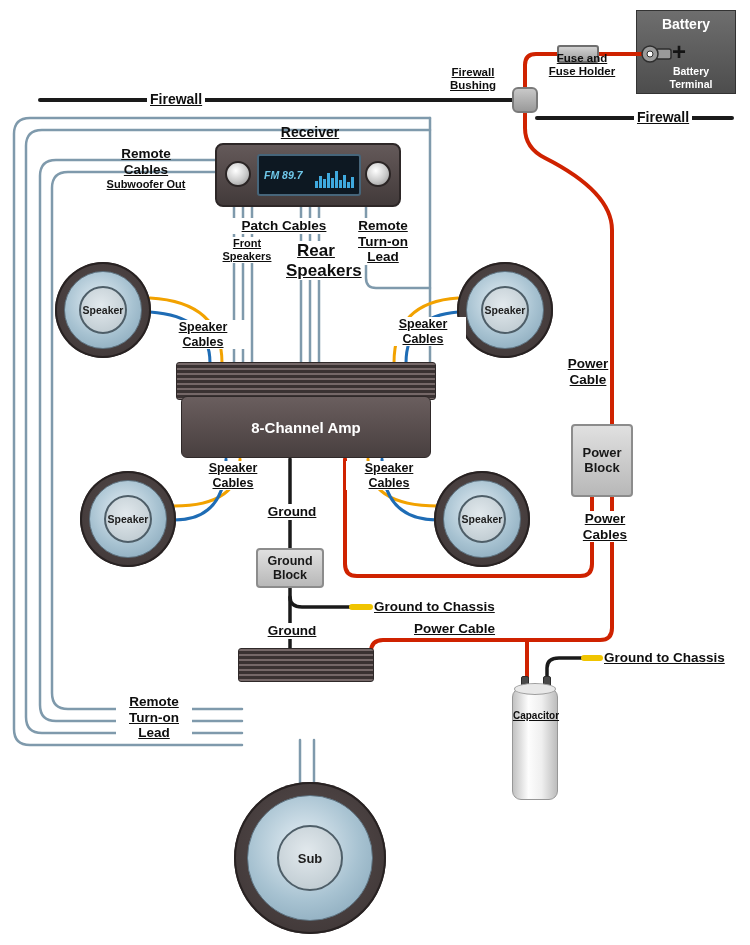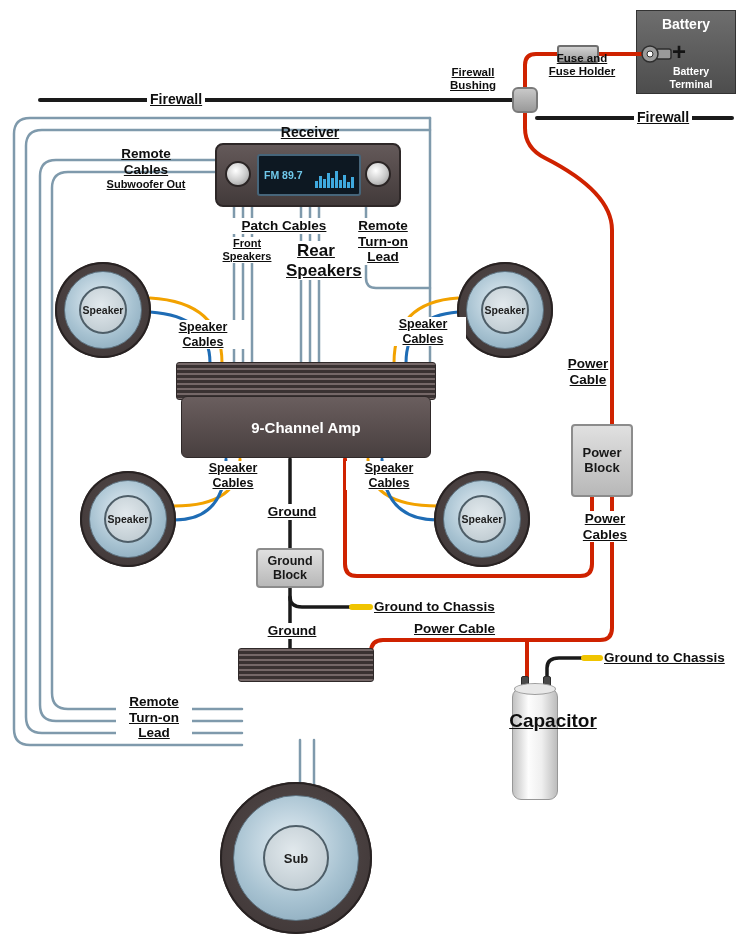--- a/index.html
+++ b/index.html
@@ -11,21 +11,21 @@
   .bg{background:#ffffff;padding:0 3px;}
 
   .battery{position:absolute;left:636px;top:10px;width:98px;height:82px;background:linear-gradient(#6e6e6e,#4d4d4d);border:1px solid #333;z-index:1;}
   .battery .name{position:absolute;top:5px;left:0;right:0;text-align:center;color:#fff;font-weight:700;font-size:14px;}
   .battery .term{position:absolute;top:54px;left:10px;right:0;text-align:center;color:#fff;font-weight:700;font-size:10.5px;line-height:1.2;white-space:pre-line;}
   .plus{position:absolute;left:672px;top:38px;font-size:24px;font-weight:900;color:#141414;z-index:3;}
 
   .fuse{left:557px;top:45px;width:42px;height:18px;background:linear-gradient(#d2d2d2,#9e9e9e);border:2px solid #6f6f6f;border-radius:3px;box-sizing:border-box;}
   .bushing{left:512px;top:87px;width:26px;height:26px;background:linear-gradient(#c8c8c8,#9a9a9a);border:2px solid #7a7a7a;border-radius:6px;box-sizing:border-box;}
 
-  .receiver{left:215px;top:143px;width:186px;height:64px;background:linear-gradient(#645959,#423a3a);border:2px solid #2d2727;border-radius:8px;box-sizing:border-box;}
+  .receiver{left:215px;top:143px;width:186px;height:64px;background:linear-gradient(#645959,#423a3a);border:2px solid #2d2727;border-radius:8px;box-sizing:border-box;font-style:italic;}
   .knob{position:absolute;width:26px;height:26px;border-radius:50%;background:radial-gradient(circle at 40% 35%,#ffffff,#c9c9c9 55%,#8d8d8d);border:2px solid #2b2525;top:16px;box-sizing:border-box;}
   .knob.l{left:8px}.knob.r{right:8px}
   .display{position:absolute;left:40px;top:9px;width:104px;height:42px;background:#0d1822;border:2px solid #46657a;border-radius:3px;display:flex;align-items:center;justify-content:space-between;padding:0 5px;box-sizing:border-box;}
   .freq{color:#6fc8ea;font-size:10.5px;font-weight:700;}
   .bars{display:flex;align-items:flex-end;gap:1px;height:26px;}
   .bars i{display:block;width:3px;background:#3fa9de;}
 
   .fins{background:repeating-linear-gradient(180deg,#756868 0px,#756868 2px,#3a3232 2px,#3a3232 5px);border:1px solid #2f2929;border-radius:3px;box-sizing:border-box;}
   .ampbody{background:linear-gradient(#6a5e5e,#483f3f);border:1px solid #2f2929;border-radius:6px;display:flex;align-items:center;justify-content:center;color:#fff;font-weight:700;box-sizing:border-box;}
 
@@ -160,40 +160,40 @@
   <div class="speaker" style="left:434px;top:471px">
     <div class="cone">
         <div class="hub">
           <span>Speaker</span>
         </div>
       </div>
   </div>
 
   <div class="comp fins" style="left:176px;top:362px;width:260px;height:38px"></div>
   <div class="comp ampbody" style="left:181px;top:396px;width:250px;height:62px;font-size:15px">
-    <span>9-Channel Amp</span>
+    <span>8-Channel Amp</span>
   </div>
 
   <div class="comp fins" style="left:238px;top:648px;width:136px;height:34px"></div>
 
   <div class="comp block" style="left:571px;top:424px;width:62px;height:73px;font-size:13px">
     <span>Power
 Block</span>
   </div>
   <div class="comp block" style="left:256px;top:548px;width:68px;height:40px;font-size:12.5px">
     <span>Ground
 Block</span>
   </div>
 
   <div class="cappost" style="left:521px;top:676px"></div>
   <div class="cappost" style="left:543px;top:676px"></div>
   <div class="comp capbody"></div>
   <div class="comp captop"></div>
 
-  <div class="speaker sub" style="left:220px;top:782px">
+  <div class="speaker sub" style="left:234px;top:782px">
     <div class="cone">
         <div class="hub">
           <span>Sub</span>
         </div>
       </div>
   </div>
 
   <div class="lbl bg" style="left:147px;top:91px;font-size:14px">Firewall</div>
   <div class="lbl bg" style="left:634px;top:109px;font-size:14px">Firewall</div>
   <div class="lbl c" style="left:436px;top:66px;width:74px;font-size:11.5px">Firewall
@@ -231,15 +231,15 @@
 
   <div class="lbl c bg" style="left:256px;top:504px;width:66px;font-size:13.5px">Ground</div>
   <div class="lbl" style="left:374px;top:599px;font-size:13.5px">Ground to Chassis</div>
   <div class="lbl c bg" style="left:256px;top:623px;width:66px;font-size:13.5px">Ground</div>
   <div class="lbl" style="left:414px;top:621px;font-size:13.5px">Power Cable</div>
 
   <div class="lbl c bg" style="left:116px;top:694px;width:70px;font-size:13.5px">Remote
 Turn-on
 Lead</div>
   <div class="lbl" style="left:604px;top:650px;font-size:13.5px">Ground to Chassis</div>
-  <div class="lbl c" style="left:492px;top:710px;width:122px;font-size:19px;z-index:5">Capacitor</div>
+  <div class="lbl c" style="left:475px;top:710px;width:122px;font-size:10px;z-index:5">Capacitor</div>
 
 </div>
 
 </body></html>

